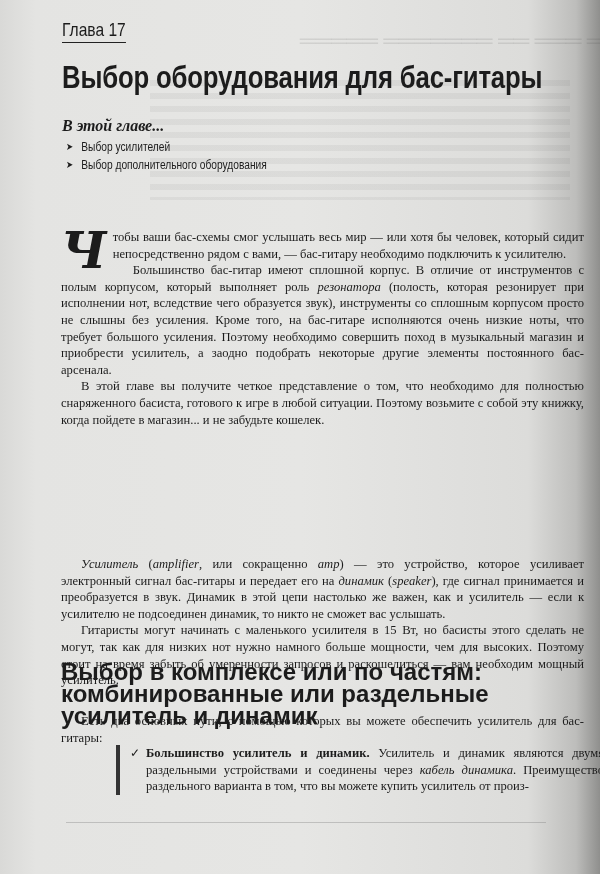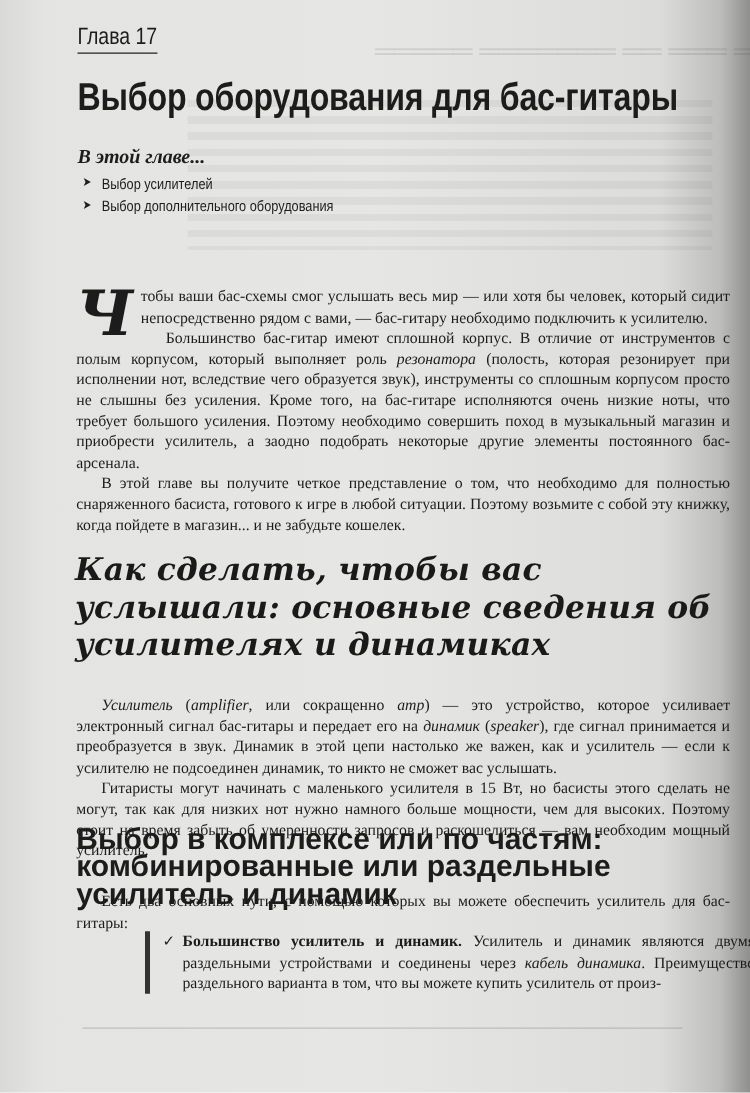--- a/index.html
+++ b/index.html
@@ -99,21 +99,20 @@
 
   <div class="body-text" style="top:229px;">
     <p class="noindent">
       <span class="dropcap">Ч</span>
       <span>тобы ваши бас-схемы смог услышать весь мир — или хотя бы человек, который сидит непосредственно рядом с вами, — бас-гитару необходимо подключить к усилителю.</span>
     </p>
     <p><span>Большинство бас-гитар имеют сплошной корпус. В отличие от инструментов с полым корпусом, который выполняет роль </span><em>резонатора</em><span> (полость, которая резонирует при исполнении нот, вследствие чего образуется звук), инструменты со сплошным корпусом просто не слышны без усиления. Кроме того, на бас-гитаре исполняются очень низкие ноты, что требует большого усиления. Поэтому необходимо совершить поход в музыкальный магазин и приобрести усилитель, а заодно подобрать некоторые другие элементы постоянного бас-арсенала.</span></p>
     <p>В этой главе вы получите четкое представление о том, что необходимо для полностью снаряженного басиста, готового к игре в любой ситуации. Поэтому возьмите с собой эту книжку, когда пойдете в магазин... и не забудьте кошелек.</p>
   </div>
 
-  <div class="script-head">Как сделать, чтобы вас услышали: основные сведения об усилителях и динамиках</div>
 
   <div class="body-text" style="top:556px;">
     <p><em>Усилитель</em><span> (</span><em>amplifier</em><span>, или сокращенно </span><em>amp</em><span>) — это устройство, которое усиливает электронный сигнал бас-гитары и передает его на </span><em>динамик</em><span> (</span><em>speaker</em><span>), где сигнал принимается и преобразуется в звук. Динамик в этой цепи настолько же важен, как и усилитель — если к усилителю не подсоединен динамик, то никто не сможет вас услышать.</span></p>
     <p>Гитаристы могут начинать с маленького усилителя в 15 Вт, но басисты этого сделать не могут, так как для низких нот нужно намного больше мощности, чем для высоких. Поэтому стоит на время забыть об умеренности запросов и раскошелиться — вам необходим мощный усилитель.</p>
   </div>
 
   <div class="section-head">Выбор в комплексе или по частям: комбинированные или раздельные усилитель и динамик</div>
 
   <div class="body-text" style="top:713px;">
     <p>Есть два основных пути, с помощью которых вы можете обеспечить усилитель для бас-гитары:</p>

